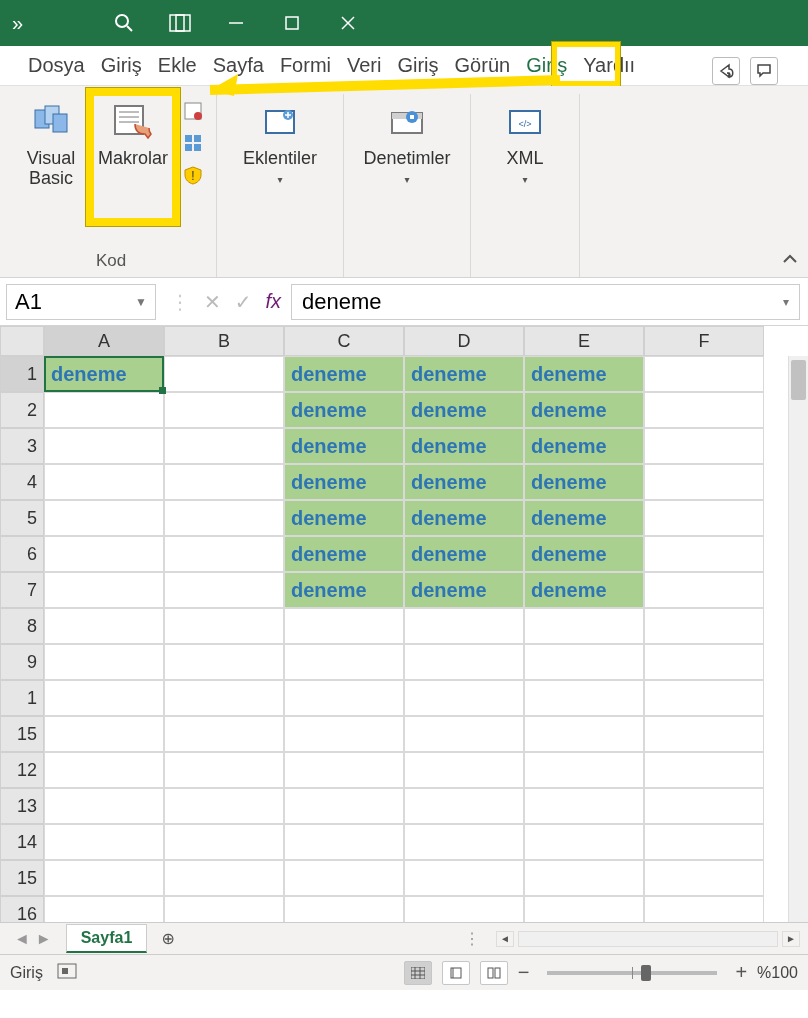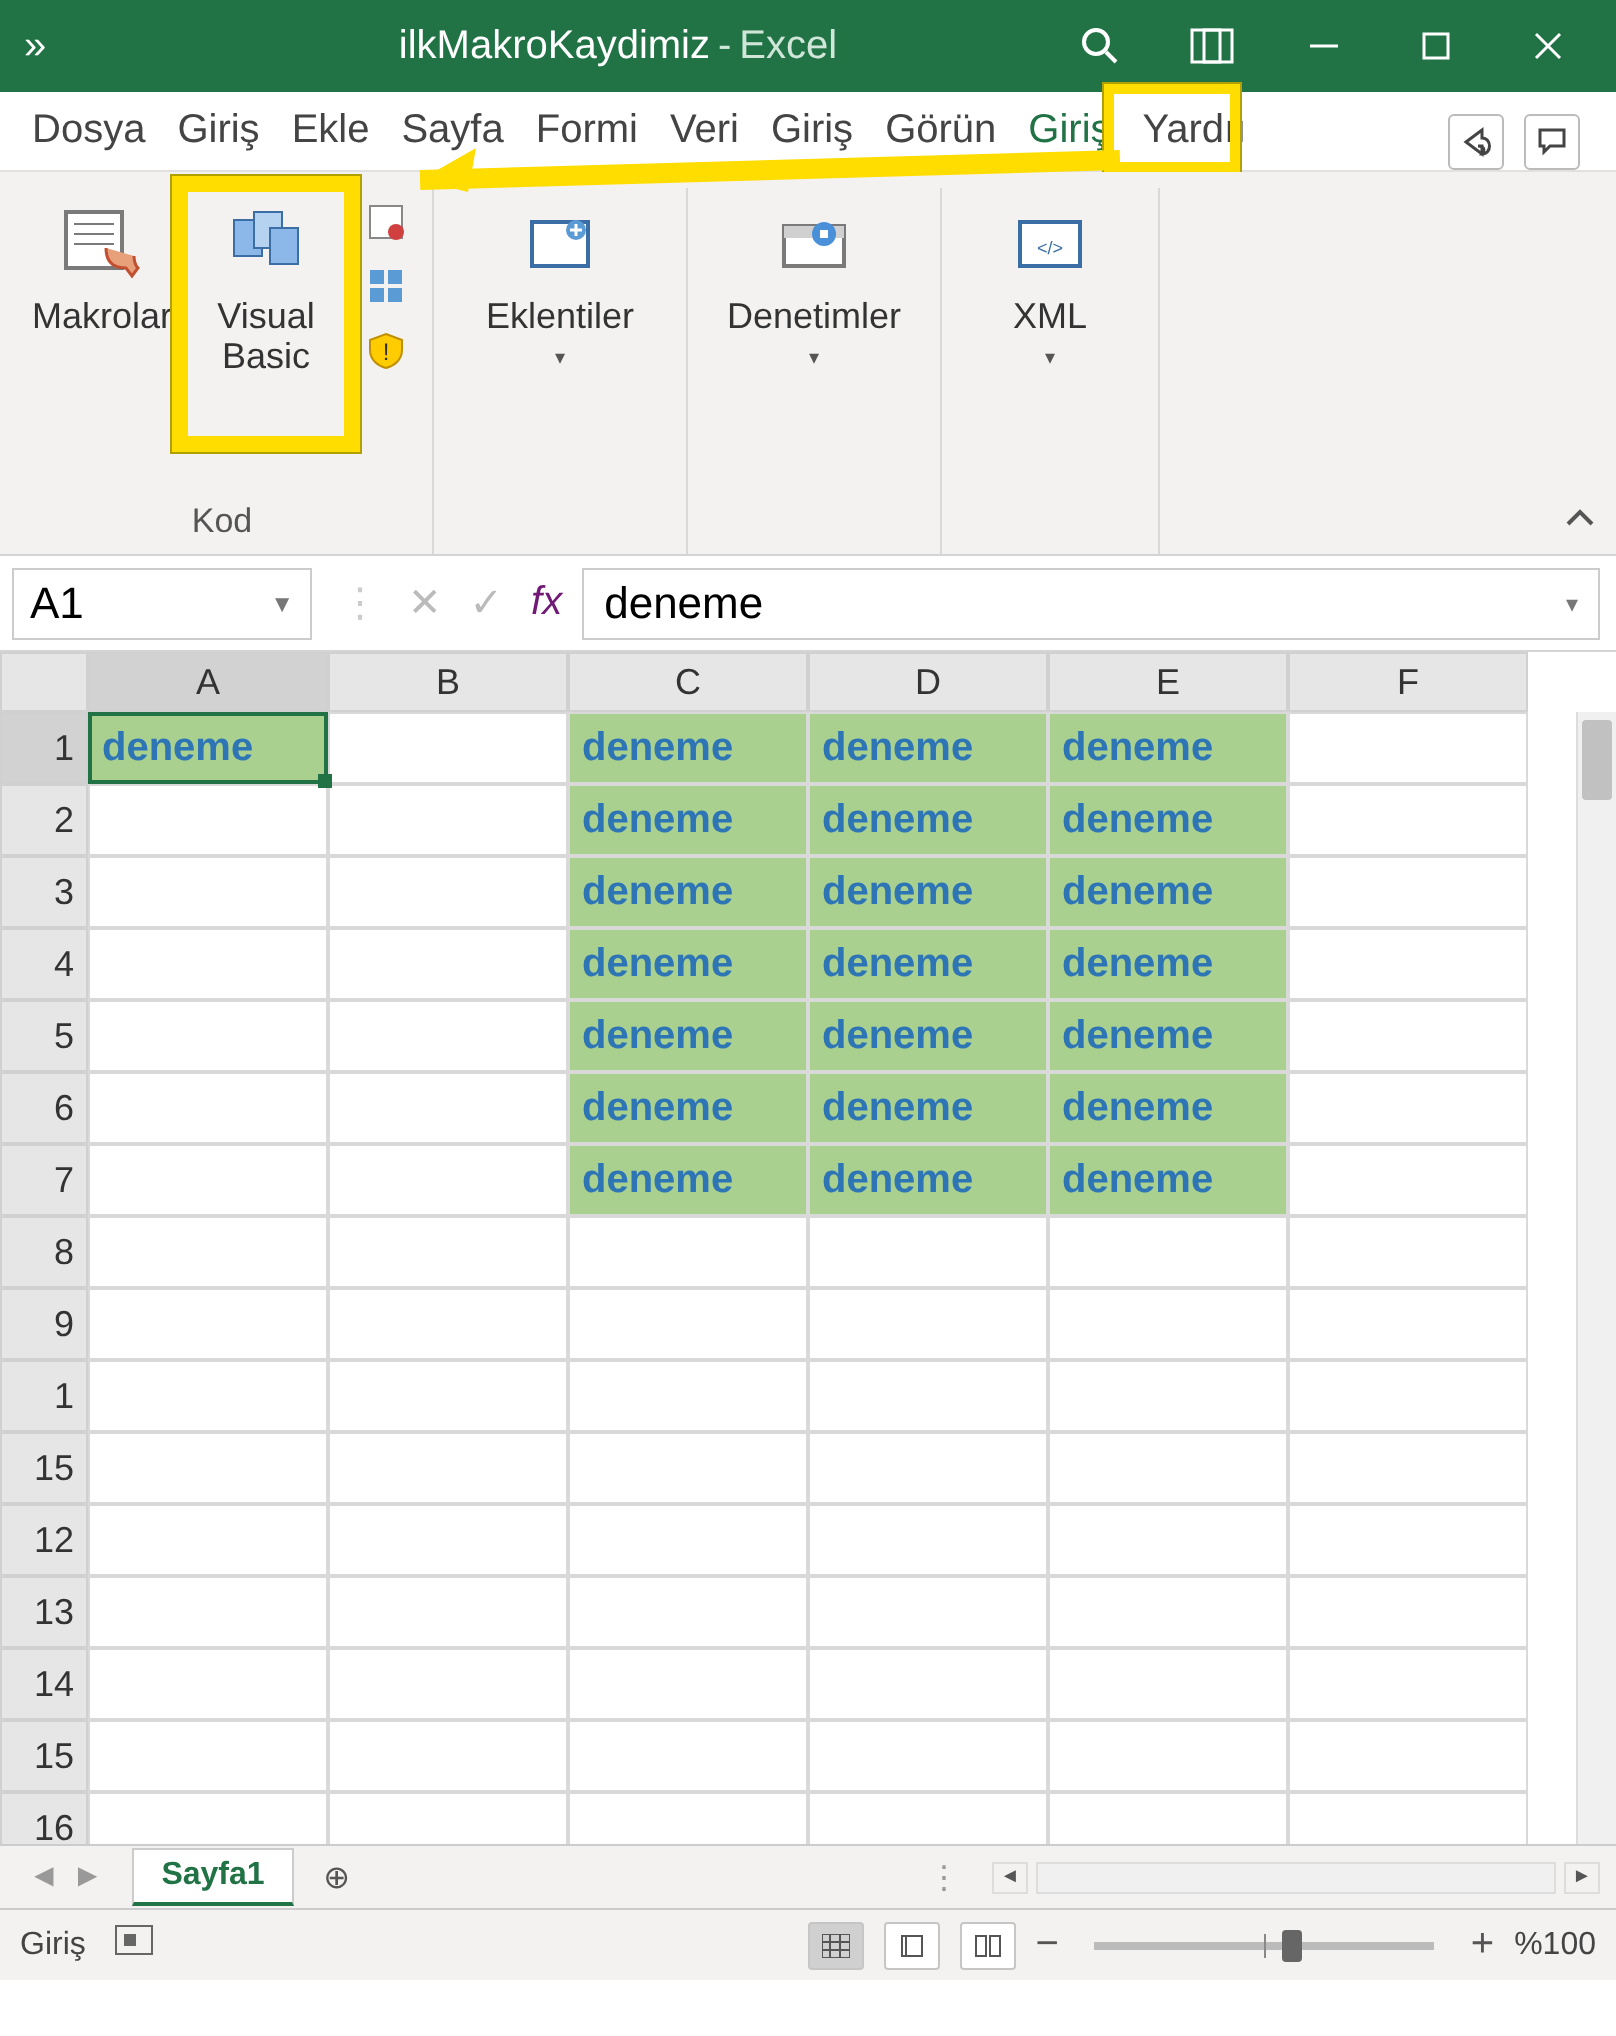--- a/index.html
+++ b/index.html
@@ -10,21 +10,21 @@
   .titlebar .tb-left { width: 90px; display:flex; align-items:center; gap:6px; padding-left:6px;}
   .titlebar .tb-center { flex:1; display:flex; align-items:center; justify-content:center; font-size:20px; gap:4px;}
   .titlebar .tb-center .fname { color:#fff; }
   .titlebar .tb-center .dash { color:#cfe6d8; }
   .titlebar .tb-center .app { color:#cfe6d8; }
   .titlebar .tb-right { display:flex; align-items:center; gap:0;}
   .tb-btn { width:56px; height:46px; display:flex; align-items:center; justify-content:center; color:#fff; font-size:18px;}
   .tb-btn svg { stroke:#fff; fill:none;}
   
   
-  .ribbon-tabs { height: 40px; background:#fff; display:flex; align-items:flex-end; padding: 0 8px; border-bottom:1px solid #e1e1e1; position:relative;justify-content:flex-end;}
+  .ribbon-tabs { height: 40px; background:#fff; display:flex; align-items:flex-end; padding: 0 20px; border-bottom:1px solid #e1e1e1; position:relative;justify-content:flex-end;}
   .tab { padding: 0 8px; height: 38px; display:flex; align-items:center; font-size:20px; color:#444; cursor:pointer; border-bottom:2px solid transparent; white-space:nowrap;}
   .tab.active { color:#217346; }
   .tab-right { margin-left:auto; display:flex; align-items:center; gap:10px; padding-right:10px;}
   .tab-right .box { width:28px; height:28px; border:1px solid #bbb; border-radius:3px; display:flex; align-items:center; justify-content:center; color:#444;}
   
   
   .ribbon-body { height: 192px; background:#f3f2f1; border-bottom:1px solid #d4d4d4; display:flex; padding:8px 6px 0 6px; position:relative;}
   .group { display:flex; flex-direction:column; align-items:center; padding:0 6px; border-right:1px solid #d9d9d9;}
   .group:last-of-type { border-right:none;}
   .group .controls { display:flex; align-items:flex-start; gap:4px; flex:1;}
@@ -86,25 +86,20 @@
   .zoom-slider .tick { position:absolute; left:50%; top:-4px; width:1px; height:12px; background:#888;}
   .zoom-slider .knob { position:absolute; top:-6px; left:55%; width:10px; height:16px; background:#666; border-radius:2px;}
 </style>
 </head>
 <body>
 
 <div class="titlebar">
   <div class="tb-left">
     <span style="font-size:20px;">»</span>
   </div>
-  <div class="tb-center">
-    <span class="fname">ilkMakroKaydimiz</span>
-    <span class="dash"> - </span>
-    <span class="app">Excel</span>
-  </div>
   <div class="tb-right">
     <div class="tb-btn">
       <svg width="20" height="20" viewBox="0 0 20 20">
           <circle cx="8" cy="8" r="6" stroke-width="2"></circle>
           <line x1="13" y1="13" x2="18" y2="18" stroke-width="2"></line>
         </svg>
     </div>
     <div class="tb-btn">
       <svg width="22" height="18" viewBox="0 0 22 18">
           <rect x="1" y="1" width="20" height="16" stroke-width="1.5"></rect>
@@ -157,39 +152,39 @@
   </div>
 
   <div class="hl-tab" style="left:552px; top:-4px; width:68px; height:44px;"></div>
 </div>
 
 <div class="ribbon-body">
   <div class="group">
     <div class="controls">
       <div class="bigbtn">
         <div class="icon">
+          <svg width="40" height="36" viewBox="0 0 40 36">
+              <rect x="4" y="6" width="14" height="18" fill="#8bb8e8" stroke="#3a6ea5"></rect>
+              <rect x="14" y="2" width="14" height="18" fill="#b5d3f0" stroke="#3a6ea5"></rect>
+              <rect x="22" y="10" width="14" height="18" fill="#8bb8e8" stroke="#3a6ea5"></rect>
+            </svg>
+        </div>
+        <div class="txt" style="white-space:normal; width:60px;">Visual Basic</div>
+      </div>
+      <div class="bigbtn">
+        <div class="icon">
           <svg width="44" height="40" viewBox="0 0 44 40">
               <rect x="4" y="4" width="28" height="28" fill="#fff" stroke="#7a7a7a" stroke-width="2"></rect>
               <line x1="8" y1="10" x2="28" y2="10" stroke="#7a7a7a"></line>
               <line x1="8" y1="15" x2="28" y2="15" stroke="#7a7a7a"></line>
               <line x1="8" y1="20" x2="28" y2="20" stroke="#7a7a7a"></line>
               <path d="M24 22 q0 10 10 10 l3 4 l3 -4 q-2 -2 -2 -6" fill="#e8a07a" stroke="#c05030" stroke-width="1.5"></path>
             </svg>
         </div>
         <div class="txt">Makrolar</div>
-      </div>
-      <div class="bigbtn">
-        <div class="icon">
-          <svg width="40" height="36" viewBox="0 0 40 36">
-              <rect x="4" y="6" width="14" height="18" fill="#8bb8e8" stroke="#3a6ea5"></rect>
-              <rect x="14" y="2" width="14" height="18" fill="#b5d3f0" stroke="#3a6ea5"></rect>
-              <rect x="22" y="10" width="14" height="18" fill="#8bb8e8" stroke="#3a6ea5"></rect>
-            </svg>
-        </div>
-        <div class="txt" style="white-space:normal; width:60px;">Visual Basic</div>
       </div>
       <div class="smallcol">
         <div class="sm">
             <svg width="20" height="20">
               <rect x="2" y="2" width="16" height="16" fill="#fff" stroke="#888"></rect>
               <circle cx="15" cy="15" r="4" fill="#d04040"></circle>
             </svg>
           </div>
         <div class="sm">
             <svg width="20" height="20">

